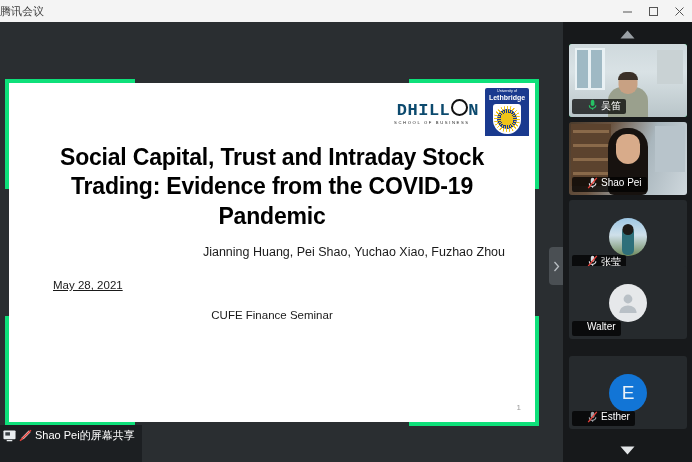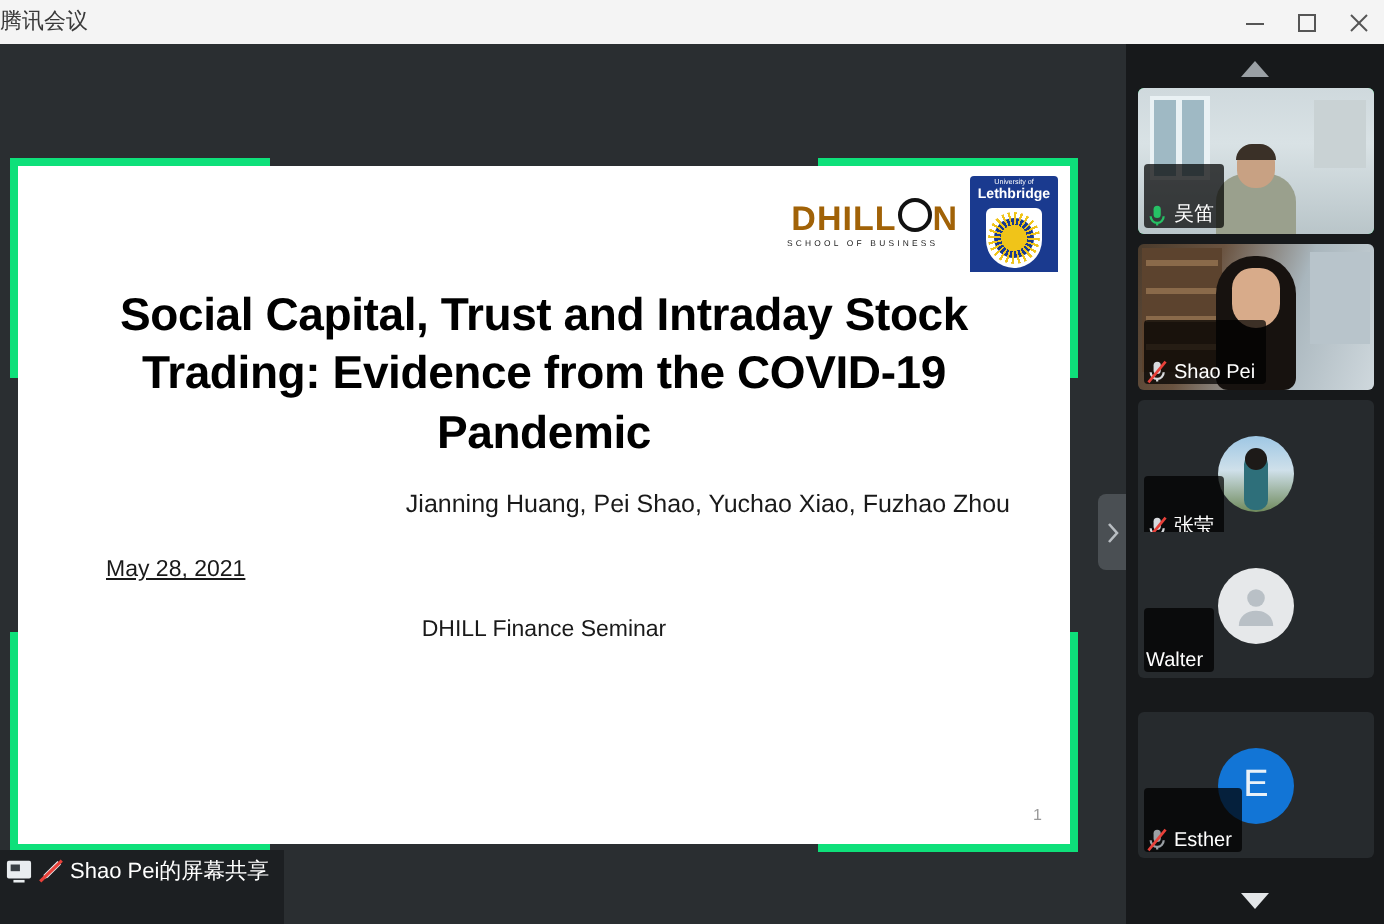--- a/index.html
+++ b/index.html
@@ -30,22 +30,22 @@
   .gl-right{right:0;top:0;width:4px;height:110px;}
   .gl-right-b{right:0;bottom:0;width:4px;height:110px;}
   .gl-bot{left:0;bottom:0;width:130px;height:4px;}
   .gl-bot-r{right:0;bottom:0;width:130px;height:4px;}
 
   
   .slide{position:absolute;left:4px;top:4px;width:526px;height:339px;background:#fff;overflow:hidden;}
 
   .logo-wrap{position:absolute;right:6px;top:5px;display:flex;align-items:center;gap:6px;}
   .dhillon{display:flex;flex-direction:column;align-items:center;line-height:1;}
-  .dh-main{font-size:17px;font-weight:bold;letter-spacing:.5px;color:#a16207;
-           font-family:Liberation Sans, sans-serif;padding-left:12px;}
+  .dh-main{font-size:17px;font-weight:bold;letter-spacing:.5px;color:#0c4a6e;
+           font-family:Liberation Mono, monospace;padding-left:12px;}
   .dh-main .o-ring{display:inline-block;width:13px;height:13px;border:2.5px solid #111;
            border-radius:50%;vertical-align:-1px;margin:0 .5px;}
   .dh-sub{font-size:4.2px;letter-spacing:1.6px;color:#222;margin-top:2px;}
   .crest{width:44px;height:48px;background:#1a3a8f;position:relative;
          border-radius:2px 2px 0 0;}
   .crest .uol-top{position:absolute;top:1px;left:0;width:100%;text-align:center;
          font-size:3.6px;color:#fff;line-height:1.3;}
   .crest .uol-name{position:absolute;top:6px;left:0;width:100%;text-align:center;
          font-size:7px;color:#fff;font-weight:bold;}
   .shield{position:absolute;left:50%;transform:translateX(-50%);top:16px;
@@ -94,23 +94,23 @@
   .share-status .ss-label{font-size:11px;color:#fff;white-space:nowrap;}
 
   
   .rail{position:absolute;left:563px;top:22px;width:129px;height:440px;background:#17191b;}
   .rail-arrow{position:absolute;left:0;width:129px;height:20px;display:flex;
        align-items:center;justify-content:center;cursor:pointer;}
   .rail-arrow.up{top:2px;} .rail-arrow.down{bottom:2px;}
   .tile{position:absolute;left:6px;width:118px;height:73px;background:#262a2d;
        border-radius:3px;overflow:hidden;}
   .tile.active{box-shadow:0 0 0 2px #13cf62 inset;}
-  .namebadge{position:absolute;left:3px;bottom:3px;height:32px;
-       background:rgba(0,0,0,.72);border-radius:2px;display:flex;align-items:flex-end;
-       gap:3px;padding:0 5px 0 1px;}
+  .namebadge{position:absolute;left:3px;bottom:3px;height:15px;
+       background:rgba(0,0,0,.72);border-radius:2px;display:flex;align-items:flex-start;
+       gap:3px;padding:0 5px 0 15px;}
   .namebadge .nm{font-size:10px;color:#fff;white-space:nowrap;}
   .avatar-circle{position:absolute;left:50%;top:50%;transform:translate(-50%,-50%);
        width:38px;height:38px;border-radius:50%;}
   .avatar-default{background:#e6e8ea;display:flex;align-items:center;justify-content:center;}
   .avatar-letter{background:#1275d6;color:#e9f1f8;font-size:19px;
        display:flex;align-items:center;justify-content:center;}
   .vid{position:absolute;inset:0;}
 </style>
 </head>
 <body>
@@ -161,21 +161,21 @@
             <div class="uol-name">Lethbridge</div>
             <div class="shield">
               <div class="sunburst"></div>
             </div>
           </div>
         </div>
 
         <div class="slide-title">Social Capital, Trust and Intraday Stock Trading: Evidence from the COVID-19 Pandemic</div>
         <div class="slide-authors">Jianning Huang, Pei Shao, Yuchao Xiao, Fuzhao Zhou</div>
         <div class="slide-date">May 28, 2021</div>
-        <div class="slide-venue">DHILL Finance Seminar</div>
+        <div class="slide-venue">CUFE Finance Seminar</div>
         <div class="slide-pageno">1</div>
       </div>
     </div>
 
     <div class="collapse-handle">
       <svg width="7" height="11" viewBox="0 0 7 11">
           <polyline points="1.5,1 5.5,5.5 1.5,10" fill="none" stroke="#b9bec2" stroke-width="1.3"></polyline>
         </svg>
     </div>
 

